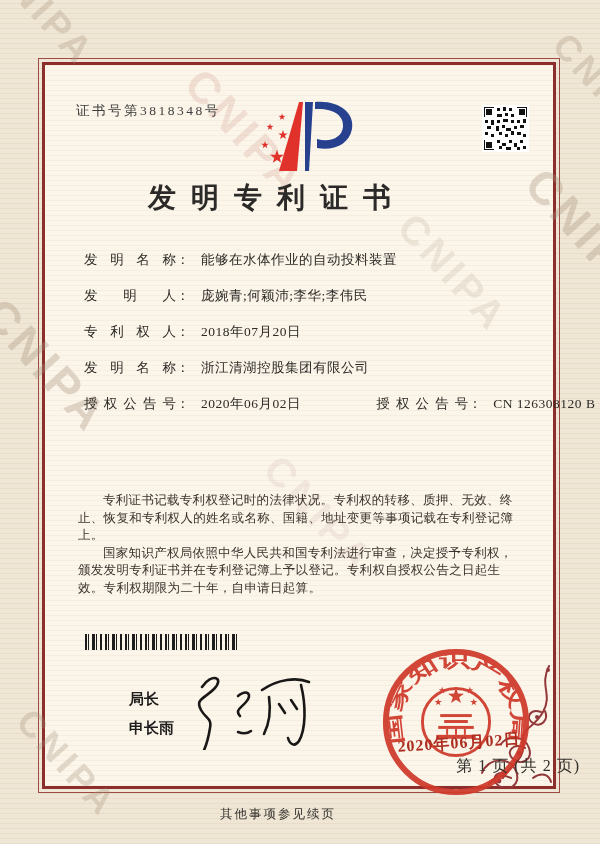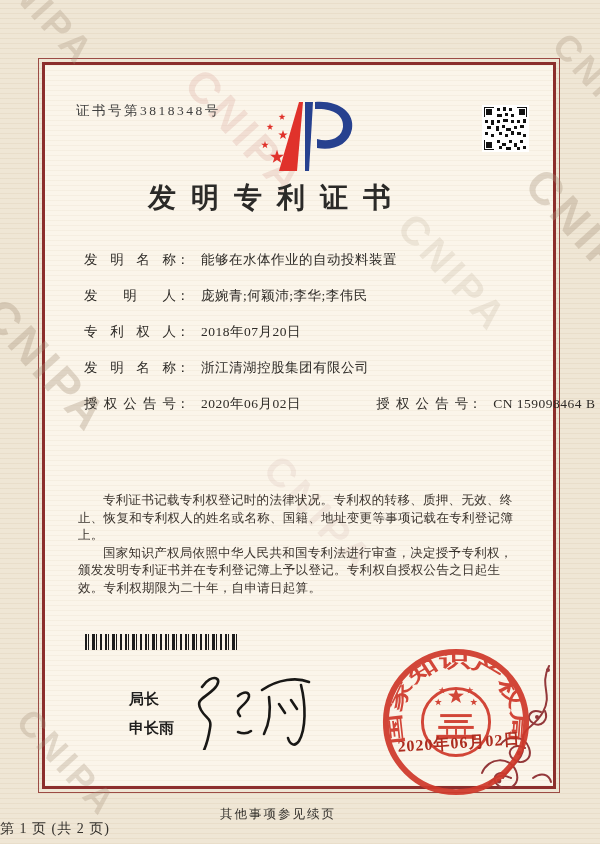--- a/index.html
+++ b/index.html
@@ -95,22 +95,22 @@
   .signature{position:absolute;left:150px;top:652px;width:190px;height:98px;}
 
   .seal{position:absolute;left:377px;top:643px;width:158px;height:158px;opacity:.93;}
   .seal-date{
     position:absolute;left:364px;top:733px;width:190px;text-align:center;
     font-size:16px;font-weight:bold;color:#ad2d20;letter-spacing:1px;
     transform:rotate(-3.5deg);z-index:6;
   }
 
   .pageinfo{
-    position:absolute;left:0;top:820px;width:580px;text-align:left;
-    font-size:14px;color:#33302c;letter-spacing:1px;
+    position:absolute;left:0;top:756px;width:580px;text-align:right;
+    font-size:16px;color:#33302c;letter-spacing:1px;
   }
   .footnote{
     position:absolute;left:0;top:806px;width:556px;text-align:center;
     font-size:12.5px;color:#33302c;letter-spacing:2px;z-index:5;
   }
   .flourish{position:absolute;right:-2px;bottom:-2px;width:86px;height:128px;z-index:5;}
 </style>
 </head>
 <body>
 
@@ -235,21 +235,21 @@
         <span class="fvalue">2018年07月20日</span>
       </div>
       <div class="row">
         <span class="flabel">发明名称</span><span class="colon">：</span>
         <span class="fvalue">浙江清湖控股集团有限公司</span>
       </div>
       <div class="row">
         <span class="flabel">授权公告号</span><span class="colon">：</span>
         <span class="fvalue v1">2020年06月02日</span>
         <span class="flabel l2">授权公告号</span><span class="colon">：</span>
-        <span class="fvalue">CN 159098464 B</span>
+        <span class="fvalue">CN 126308120 B</span>
       </div>
     </div>
 
     <div class="paras">
       <p>专利证书记载专利权登记时的法律状况。专利权的转移、质押、无效、终止、恢复和专利权人的姓名或名称、国籍、地址变更等事项记载在专利登记簿上。</p>
       <p>国家知识产权局依照中华人民共和国专利法进行审查，决定授予专利权，颁发发明专利证书并在专利登记簿上予以登记。专利权自授权公告之日起生效。专利权期限为二十年，自申请日起算。</p>
     </div>
 
     <div class="barcode"></div>
 

